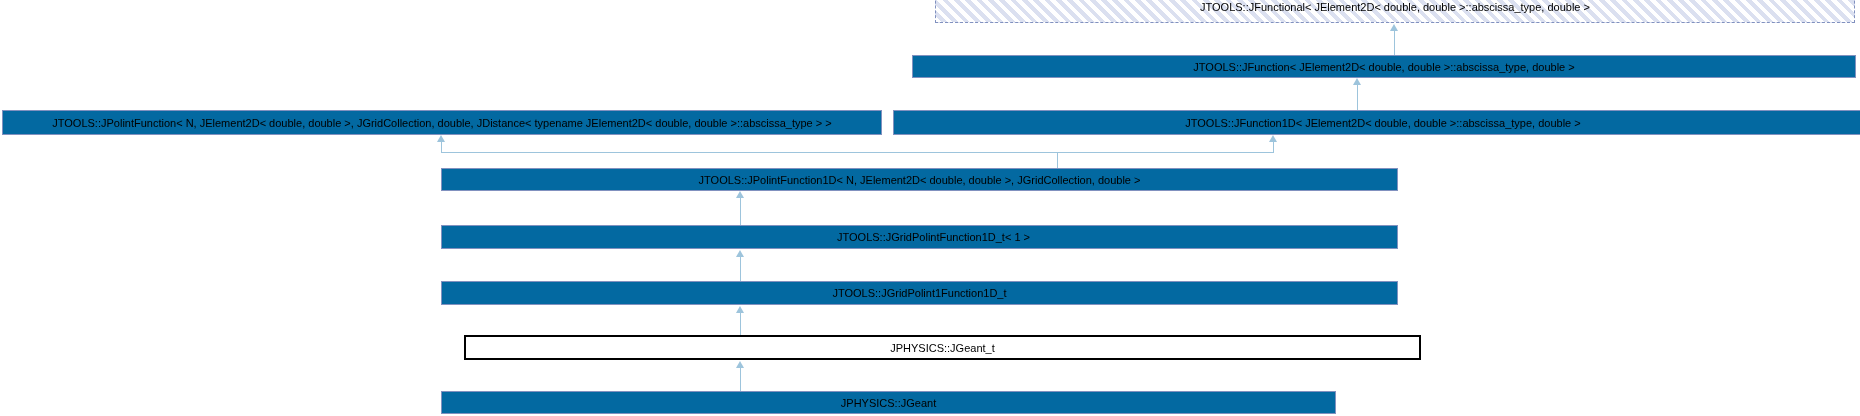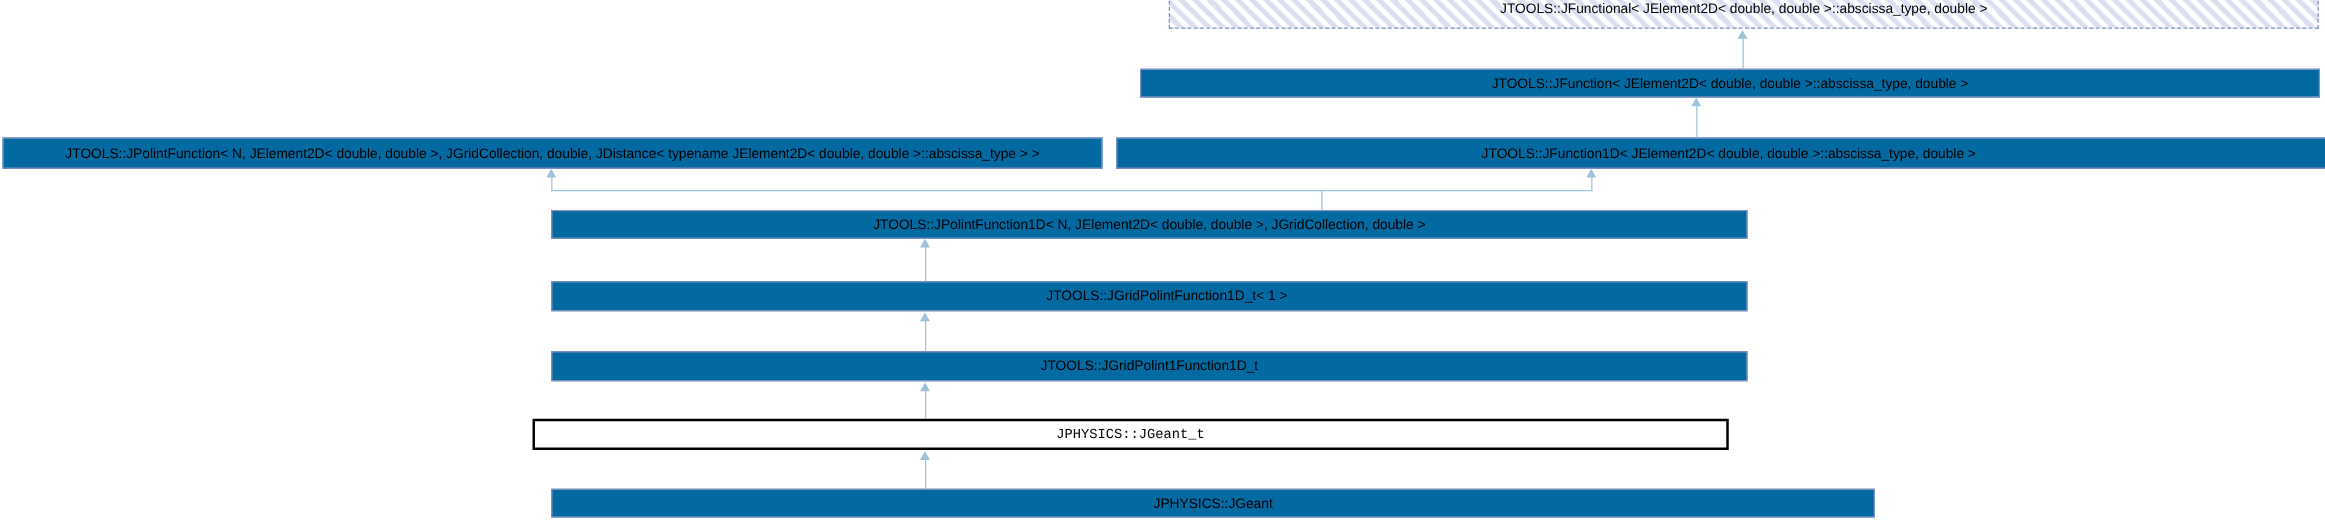--- a/index.html
+++ b/index.html
@@ -31,22 +31,22 @@
     border:2px solid #000000;
   }
   
   .n-jfunctional     {left:935px; top:-9px;  width:920px; height:32px;}
   .n-jfunction       {left:912px; top:55px;  width:944px; height:23px;}
   .n-jpolintfunction {left:2px;   top:110px; width:880px; height:25px;}
   .n-jfunction1d     {left:893px; top:110px; width:980px; height:25px;}
   .n-jpolintfunction1d{left:441px;top:168px; width:957px; height:23px;}
   .n-jgridpolintfn   {left:441px; top:225px; width:957px; height:24px;padding-left:31px;}
   .n-jgridpolint1fn  {left:441px; top:281px; width:957px; height:24px;}
-  .n-jgeant-t        {left:426px; top:335px; width:957px; height:25px;font-family:Liberation Mono, monospace;}
-  .n-jgeant          {left:441px; top:391px; width:1059px; height:23px;}
+  .n-jgeant-t        {left:464px; top:335px; width:957px; height:25px;}
+  .n-jgeant          {left:441px; top:391px; width:895px; height:23px;}
   
   .edge-v{position:absolute;width:1px;background:#9dc4dc;}
   .edge-h{position:absolute;height:1px;background:#9dc4dc;}
   .arrow-up{
     position:absolute;width:0;height:0;
     border-left:4px solid transparent;
     border-right:4px solid transparent;
     border-bottom:7px solid #9dc4dc;
   }
 </style>

